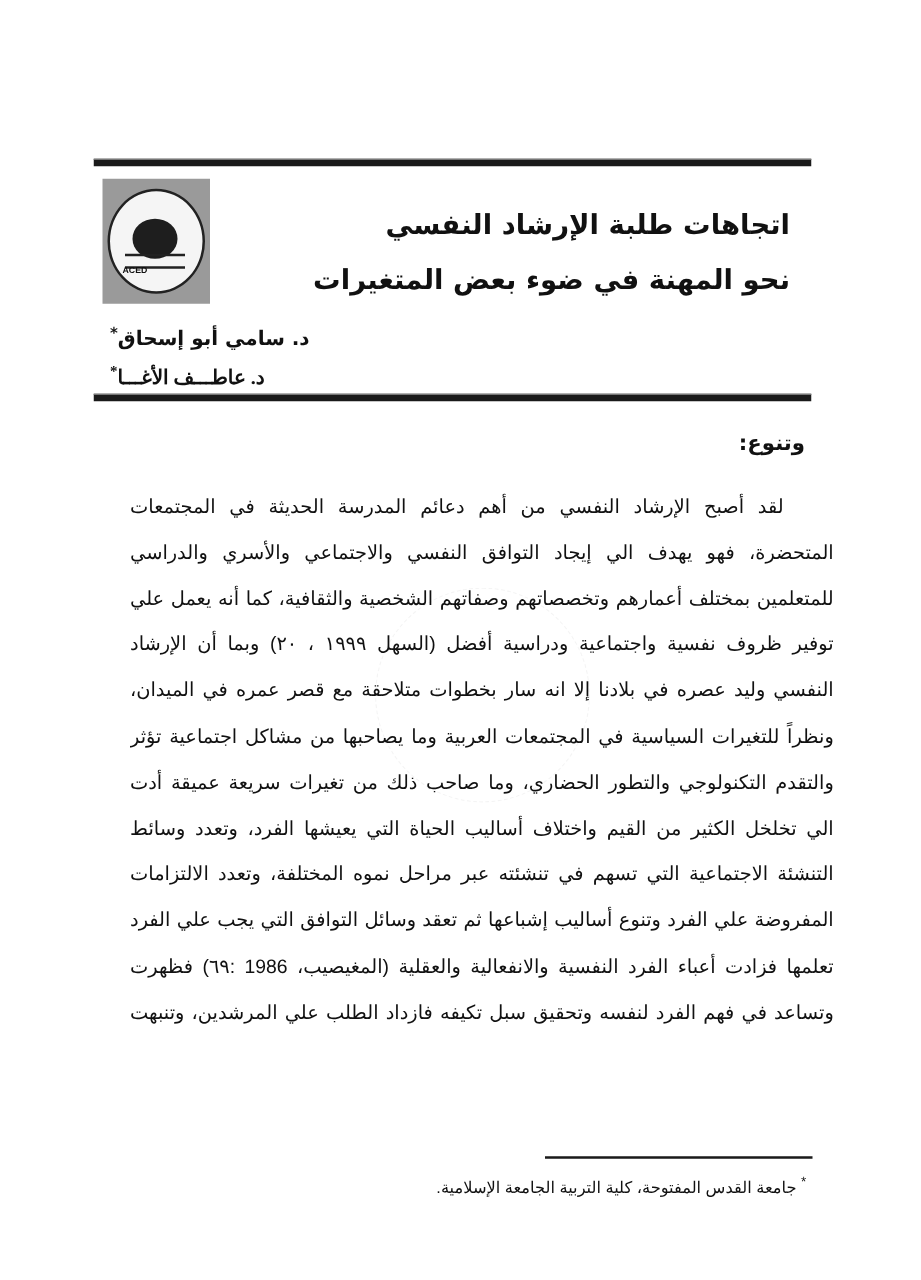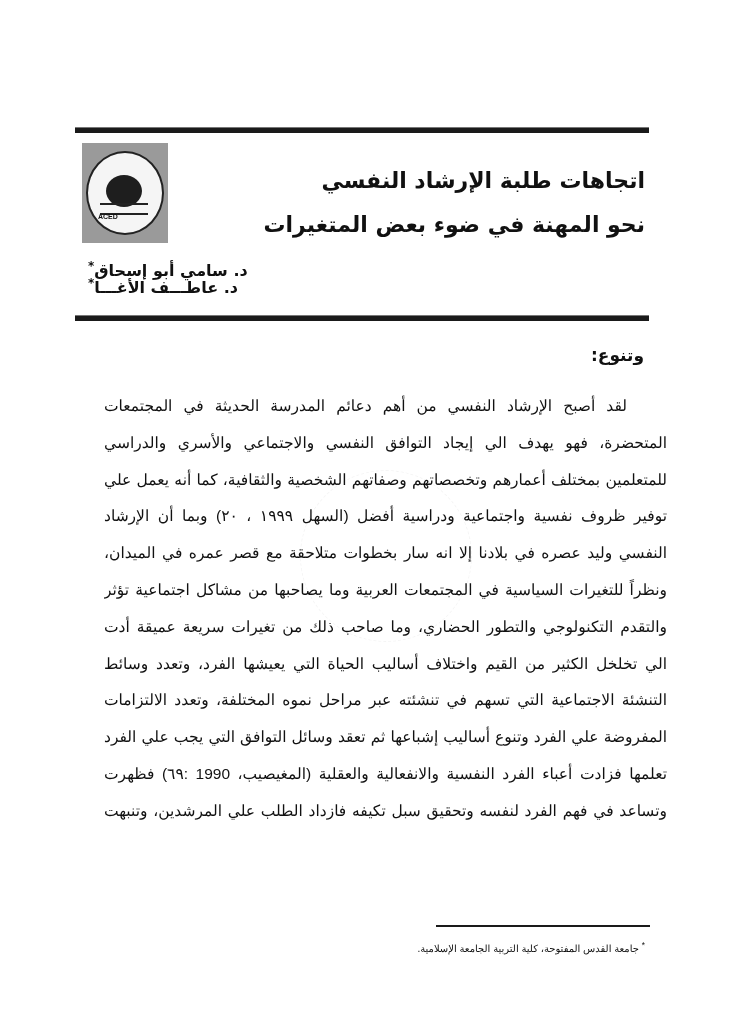--- a/index.html
+++ b/index.html
@@ -84,39 +84,39 @@
       font-size: 7px;
       font-weight: bold;
       font-family: "Liberation Sans", sans-serif;
     }
     .ar {
       direction: rtl;
       unicode-bidi: plaintext;
     }
     .title {
       position: absolute;
-      right: 92px;
+      right: 105px;
       font-family: "DejaVu Sans", sans-serif;
       font-weight: bold;
       font-size: 22px;
       white-space: nowrap;
       text-align: right;
     }
     .title.l1 { top: 168px; }
     .title.l2 { top: 212px; }
     .author {
       position: absolute;
       left: 88px;
       font-family: "DejaVu Sans", sans-serif;
       font-weight: bold;
       font-size: 16px;
       white-space: nowrap;
     }
     .author.a1 { top: 259px; }
-    .author.a2 { top: 276px; }
+    .author.a2 { top: 290px; font-family: Liberation Serif, serif; }
     .author sup {
       font-size: 12px;
       vertical-align: super;
     }
     .section-head {
       position: absolute;
       right: 93px;
       top: 345px;
       font-weight: bold;
       font-size: 17px;
@@ -139,21 +139,21 @@
       overflow: hidden;
     }
     .body-line.first {
       padding-right: 40px;
     }
     .footnote {
       position: absolute;
       right: 92px;
       top: 940px;
       font-family: "Liberation Sans", sans-serif;
-      font-size: 10px;
+      font-size: 13px;
       white-space: nowrap;
     }
     .watermark {
       position: absolute;
       left: 300px;
       top: 470px;
       width: 170px;
       height: 170px;
       border-radius: 50%;
       border: 1px dashed #eeeeee;
@@ -194,21 +194,21 @@
   <div class="body-line first ar">لقد أصبح الإرشاد النفسي من أهم دعائم المدرسة الحديثة في المجتمعات</div>
   <div class="body-line ar">المتحضرة، فهو يهدف الي إيجاد التوافق النفسي والاجتماعي والأسري والدراسي</div>
   <div class="body-line ar">للمتعلمين بمختلف أعمارهم وتخصصاتهم وصفاتهم الشخصية والثقافية، كما أنه يعمل علي</div>
   <div class="body-line ar">توفير ظروف نفسية واجتماعية ودراسية أفضل (السهل ١٩٩٩ ، ٢٠) وبما أن الإرشاد</div>
   <div class="body-line ar">النفسي وليد عصره في بلادنا إلا انه سار بخطوات متلاحقة مع قصر عمره في الميدان،</div>
   <div class="body-line ar">ونظراً للتغيرات السياسية في المجتمعات العربية وما يصاحبها من مشاكل اجتماعية تؤثر</div>
   <div class="body-line ar">والتقدم التكنولوجي والتطور الحضاري، وما صاحب ذلك من تغيرات سريعة عميقة أدت</div>
   <div class="body-line ar">الي تخلخل الكثير من القيم واختلاف أساليب الحياة التي يعيشها الفرد، وتعدد وسائط</div>
   <div class="body-line ar">التنشئة الاجتماعية التي تسهم في تنشئته عبر مراحل نموه المختلفة، وتعدد الالتزامات</div>
   <div class="body-line ar">المفروضة علي الفرد وتنوع أساليب إشباعها ثم تعقد وسائل التوافق التي يجب علي الفرد</div>
-  <div class="body-line ar">تعلمها فزادت أعباء الفرد النفسية والانفعالية والعقلية (المغيصيب، 1990 :٦٩) فظهرت</div>
+  <div class="body-line ar">تعلمها فزادت أعباء الفرد النفسية والانفعالية والعقلية (المغيصيب، 1986 :٦٩) فظهرت</div>
   <div class="body-line ar">وتساعد في فهم الفرد لنفسه وتحقيق سبل تكيفه فازداد الطلب علي المرشدين، وتنبهت</div>
 </div>
 
 <div class="rule foot"></div>
 
 <div class="footnote ar">
   <sup>*</sup>
   <span>جامعة القدس المفتوحة، كلية التربية الجامعة الإسلامية.</span>
 </div>
 

